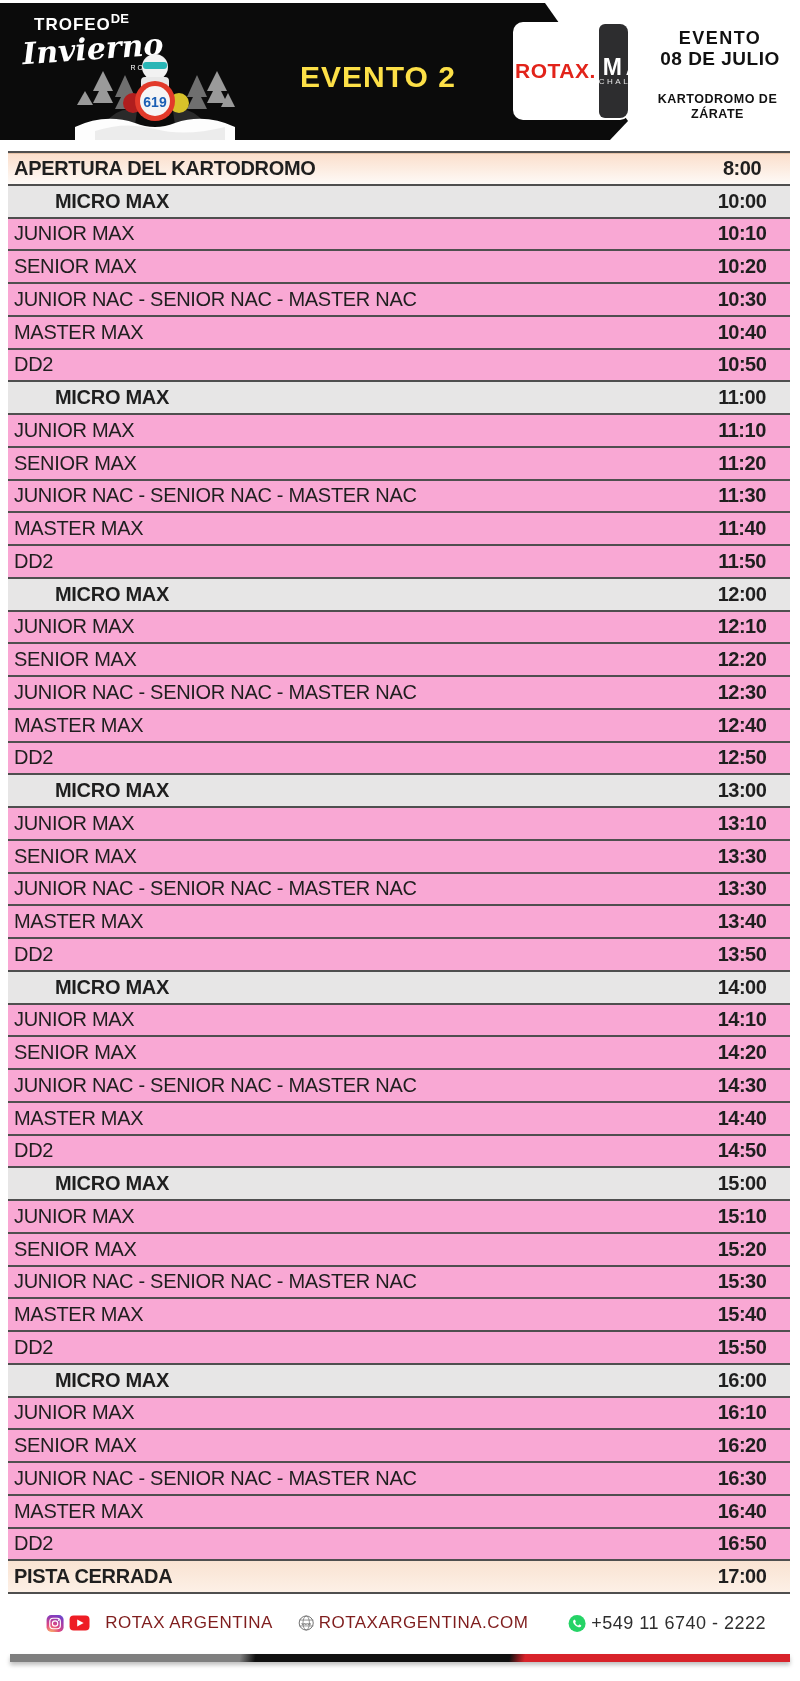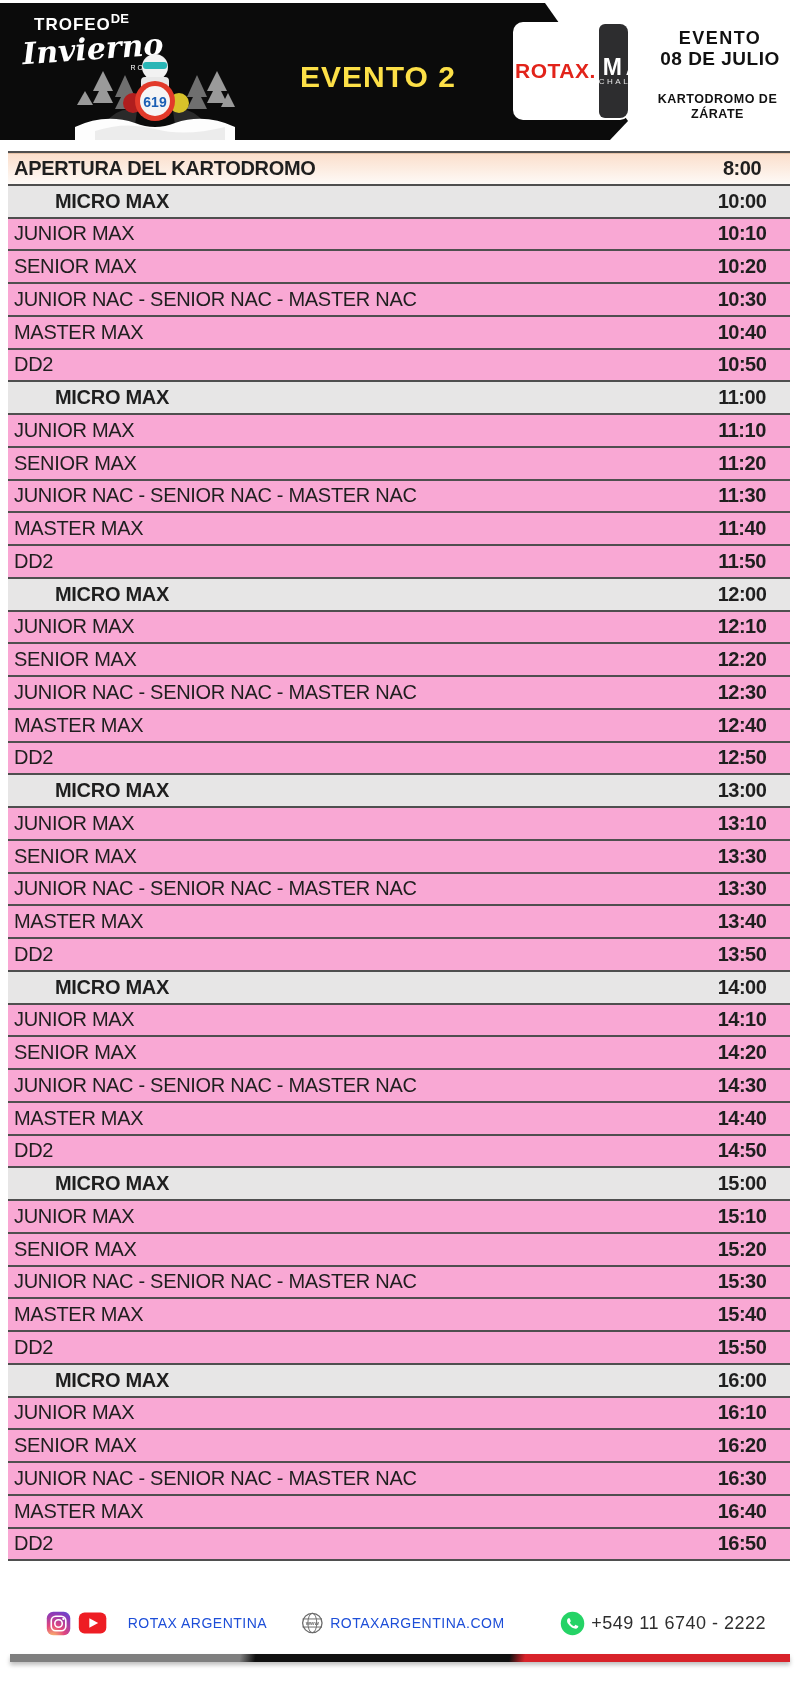--- a/index.html
+++ b/index.html
@@ -52,21 +52,21 @@
   .row.header .label,.row.header .time{font-weight:bold;}
   .row.open{background:linear-gradient(#fbdfcc,#fefaf7);border-top:1px solid #e7c3a8;}
   .row.open .label,.row.open .time{font-weight:bold;}
   .row.close{background:linear-gradient(#f9e3d2,#fdf0e6);}
   .row.close .label,.row.close .time{font-weight:bold;}
 
   
   .footer{position:absolute;left:46px;top:1603px;width:720px;height:40px;
           display:flex;align-items:center;}
   .icon{display:inline-block;}
-  .footer .txt{font-size:14px;color:#1d4ed8;letter-spacing:.5px;white-space:nowrap;}
+  .footer .txt{font-size:17px;color:#7f1d1d;letter-spacing:.5px;white-space:nowrap;}
   .footer .phone{font-size:18px;color:#2e2e2e;}
   .gap-s{width:8px;}.gap-m{width:26px;}.gap-l{width:42px;}
 
   .stripe{position:absolute;left:10px;top:1654px;width:780px;height:8px;
           background:linear-gradient(100deg,#7f7f7f 0 29.5%,#101010 31.5% 64%,#d8232a 66% 100%);
           box-shadow:0 3px 4px rgba(0,0,0,.25);}
 </style>
 </head>
 <body>
 
@@ -339,20 +339,24 @@
   <div class="row normal">
     <span class="label">MASTER MAX</span>
     <span class="time">16:40</span>
   </div>
 
   <div class="row normal">
     <span class="label">DD2</span>
     <span class="time">16:50</span>
   </div>
 
+  <div class="row close">
+    <span class="label">PISTA CERRADA</span>
+    <span class="time">17:00</span>
+  </div>
 </div>
 
 <div class="footer">
   <svg class="icon" width="31" height="31" viewBox="0 0 31 31">
     <defs>
       <radialGradient id="ig" cx="25%" cy="110%" r="130%">
         <stop offset="0%" stop-color="#fdc468"></stop>
           <stop offset="40%" stop-color="#e2477e"></stop>
         <stop offset="80%" stop-color="#8a3ab9"></stop>
           <stop offset="100%" stop-color="#5b51d8"></stop>

